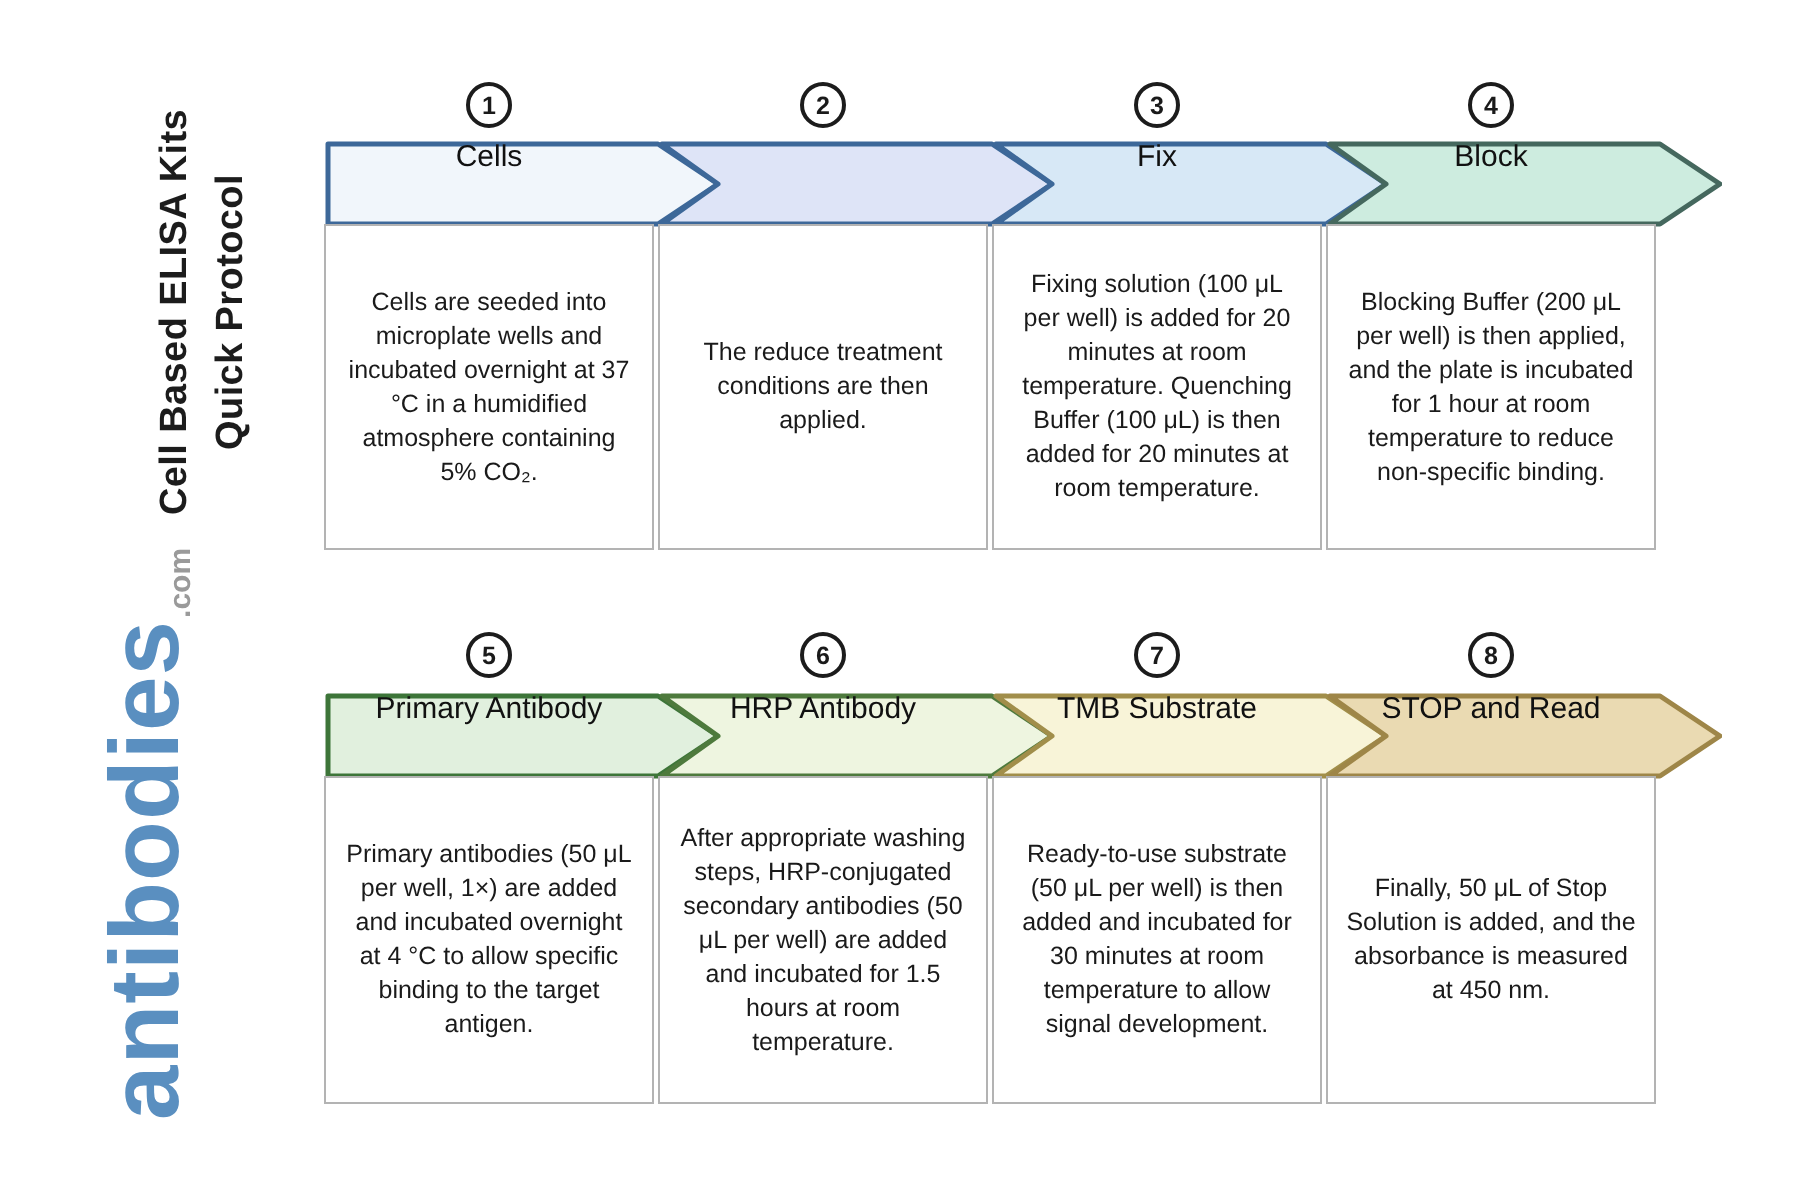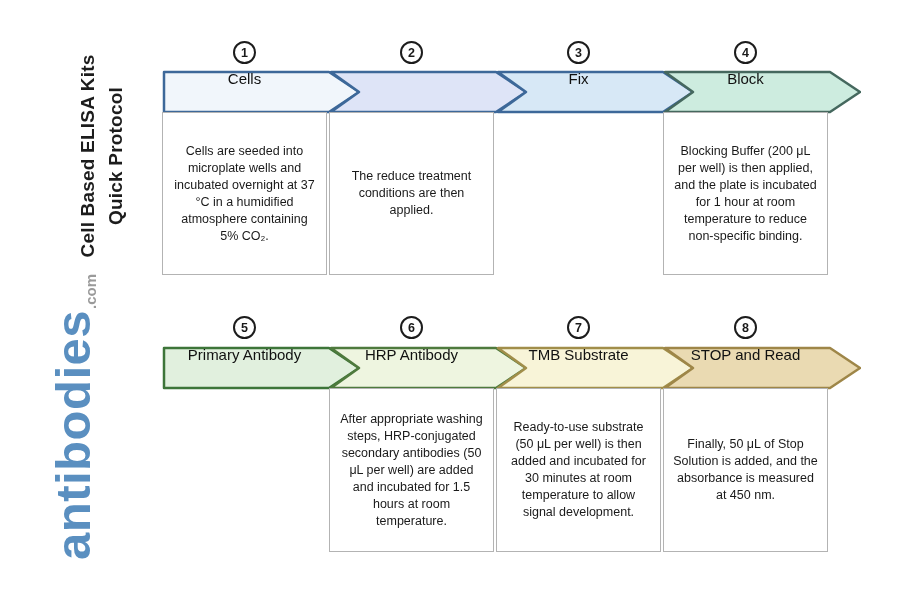--- a/index.html
+++ b/index.html
@@ -170,20 +170,23 @@
   <div class="arrow-label r1 c4">
     <span>Block</span>
   </div>
 
   <div class="desc-box r1 c1">
     <div class="desc-text">Cells are seeded into microplate wells and incubated overnight at 37 °C in a humidified atmosphere containing 5% CO₂.</div>
   </div>
   <div class="desc-box r1 c2">
     <div class="desc-text">The reduce treatment conditions are then applied.</div>
   </div>
+  <div class="desc-box r1 c3">
+    <div class="desc-text">Fixing solution (100 μL per well) is added for 20 minutes at room temperature. Quenching Buffer (100 μL) is then added for 20 minutes at room temperature.</div>
+  </div>
   <div class="desc-box r1 c4">
     <div class="desc-text">Blocking Buffer (200 μL per well) is then applied, and the plate is incubated for 1 hour at room temperature to reduce non-specific binding.</div>
   </div>
 
   <div class="step-circle r2 c1">
     <span>5</span>
   </div>
   <div class="step-circle r2 c2">
     <span>6</span>
   </div>
@@ -213,20 +216,23 @@
   <div class="arrow-label r2 c2">
     <span>HRP Antibody</span>
   </div>
   <div class="arrow-label r2 c3">
     <span>TMB Substrate</span>
   </div>
   <div class="arrow-label r2 c4">
     <span>STOP and Read</span>
   </div>
 
+  <div class="desc-box r2 c1">
+    <div class="desc-text">Primary antibodies (50 μL per well, 1×) are added and incubated overnight at 4 °C to allow specific binding to the target antigen.</div>
+  </div>
   <div class="desc-box r2 c2">
     <div class="desc-text">After appropriate washing steps, HRP-conjugated secondary antibodies (50 μL per well) are added and incubated for 1.5 hours at room temperature.</div>
   </div>
   <div class="desc-box r2 c3">
     <div class="desc-text">Ready-to-use substrate (50 μL per well) is then added and incubated for 30 minutes at room temperature to allow signal development.</div>
   </div>
   <div class="desc-box r2 c4">
     <div class="desc-text">Finally, 50 μL of Stop Solution is added, and the absorbance is measured at 450 nm.</div>
   </div>
 

